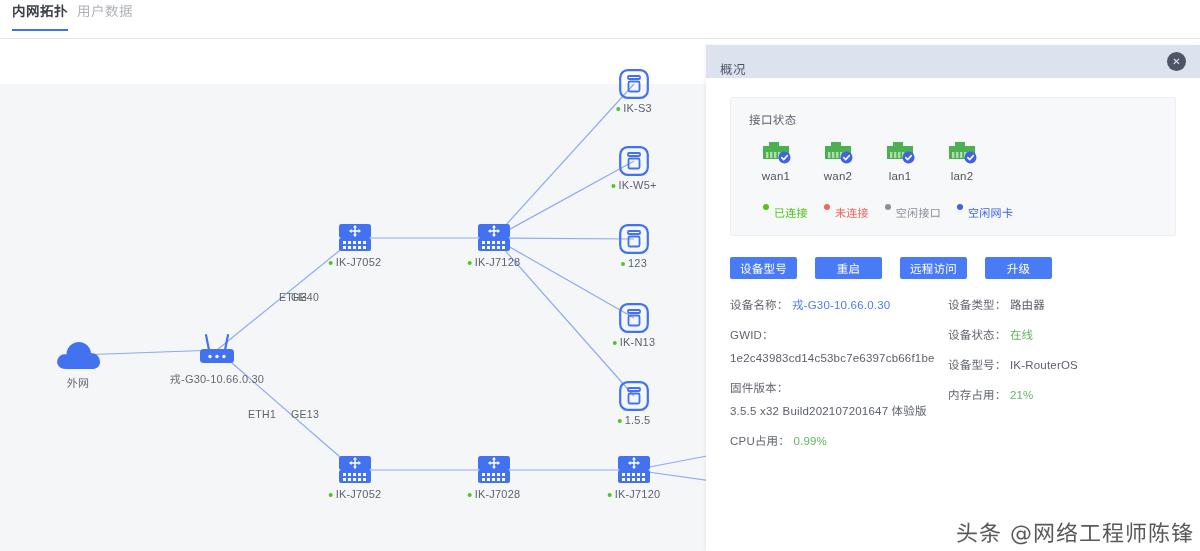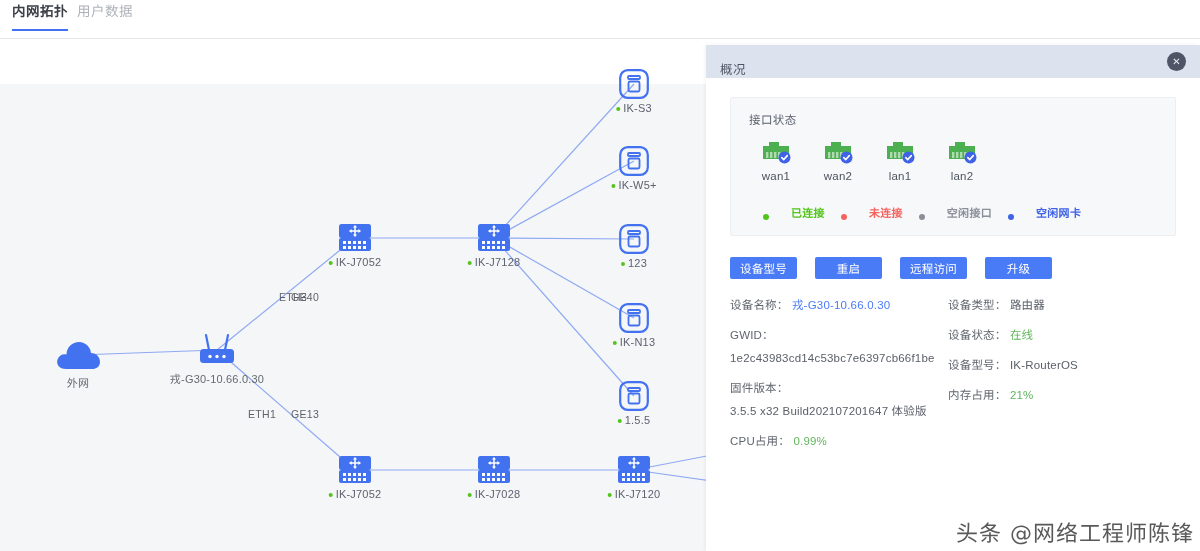--- a/index.html
+++ b/index.html
@@ -99,21 +99,21 @@
   #iface-row { display: flex; gap: 22px; margin-top: 14px; padding-left: 7px; }
   .iface { width: 40px; text-align: center; cursor: pointer; }
   .iface-glyph { position: relative; width: 32px; height: 24px; margin: 0 auto; }
   .iface-name {
     margin-top: 5px; font-size: 11.5px; color: #4e545e; letter-spacing: .2px;
   }
   #legend {
     display: flex; gap: 16px; margin-top: 22px; padding-left: 14px;
     font-size: 11px; letter-spacing: .3px;
   }
-  .legend-item { display: flex; align-items: flex-end; gap: 22px; font-weight: bold; }
+  .legend-item { display: flex; align-items: flex-start; gap: 5px; }
   .legend-dot { width: 6px; height: 6px; border-radius: 50%; }
 
   #panel-actions { display: flex; gap: 18px; margin-top: 21px; }
   .act-btn {
     width: 67px; height: 22px; background: #4a7bf7; color: #fff; border: none;
     font-size: 11.5px; font-family: inherit; border-radius: 2px; cursor: pointer;
     letter-spacing: .3px; padding: 0;
   }
 
   #detail-grid {

